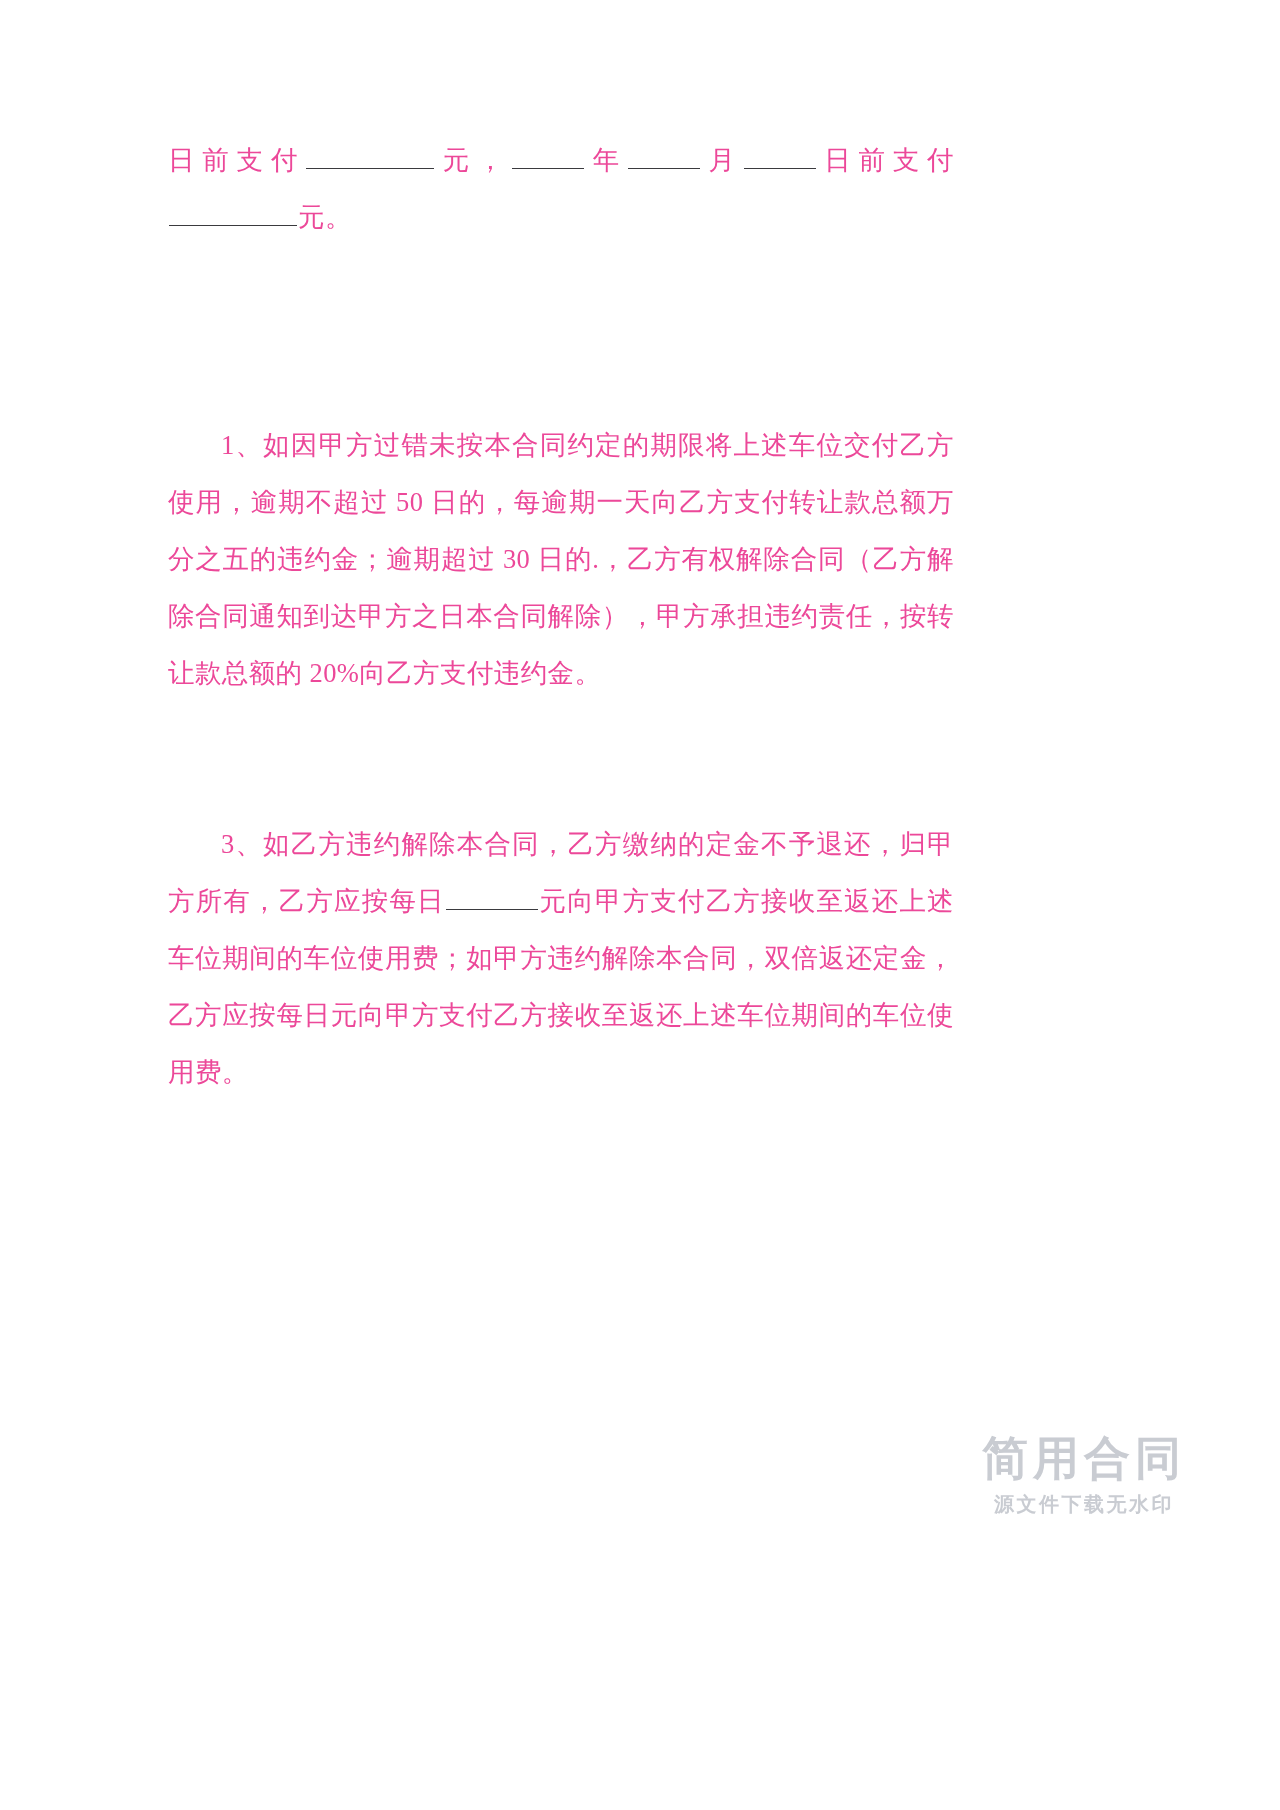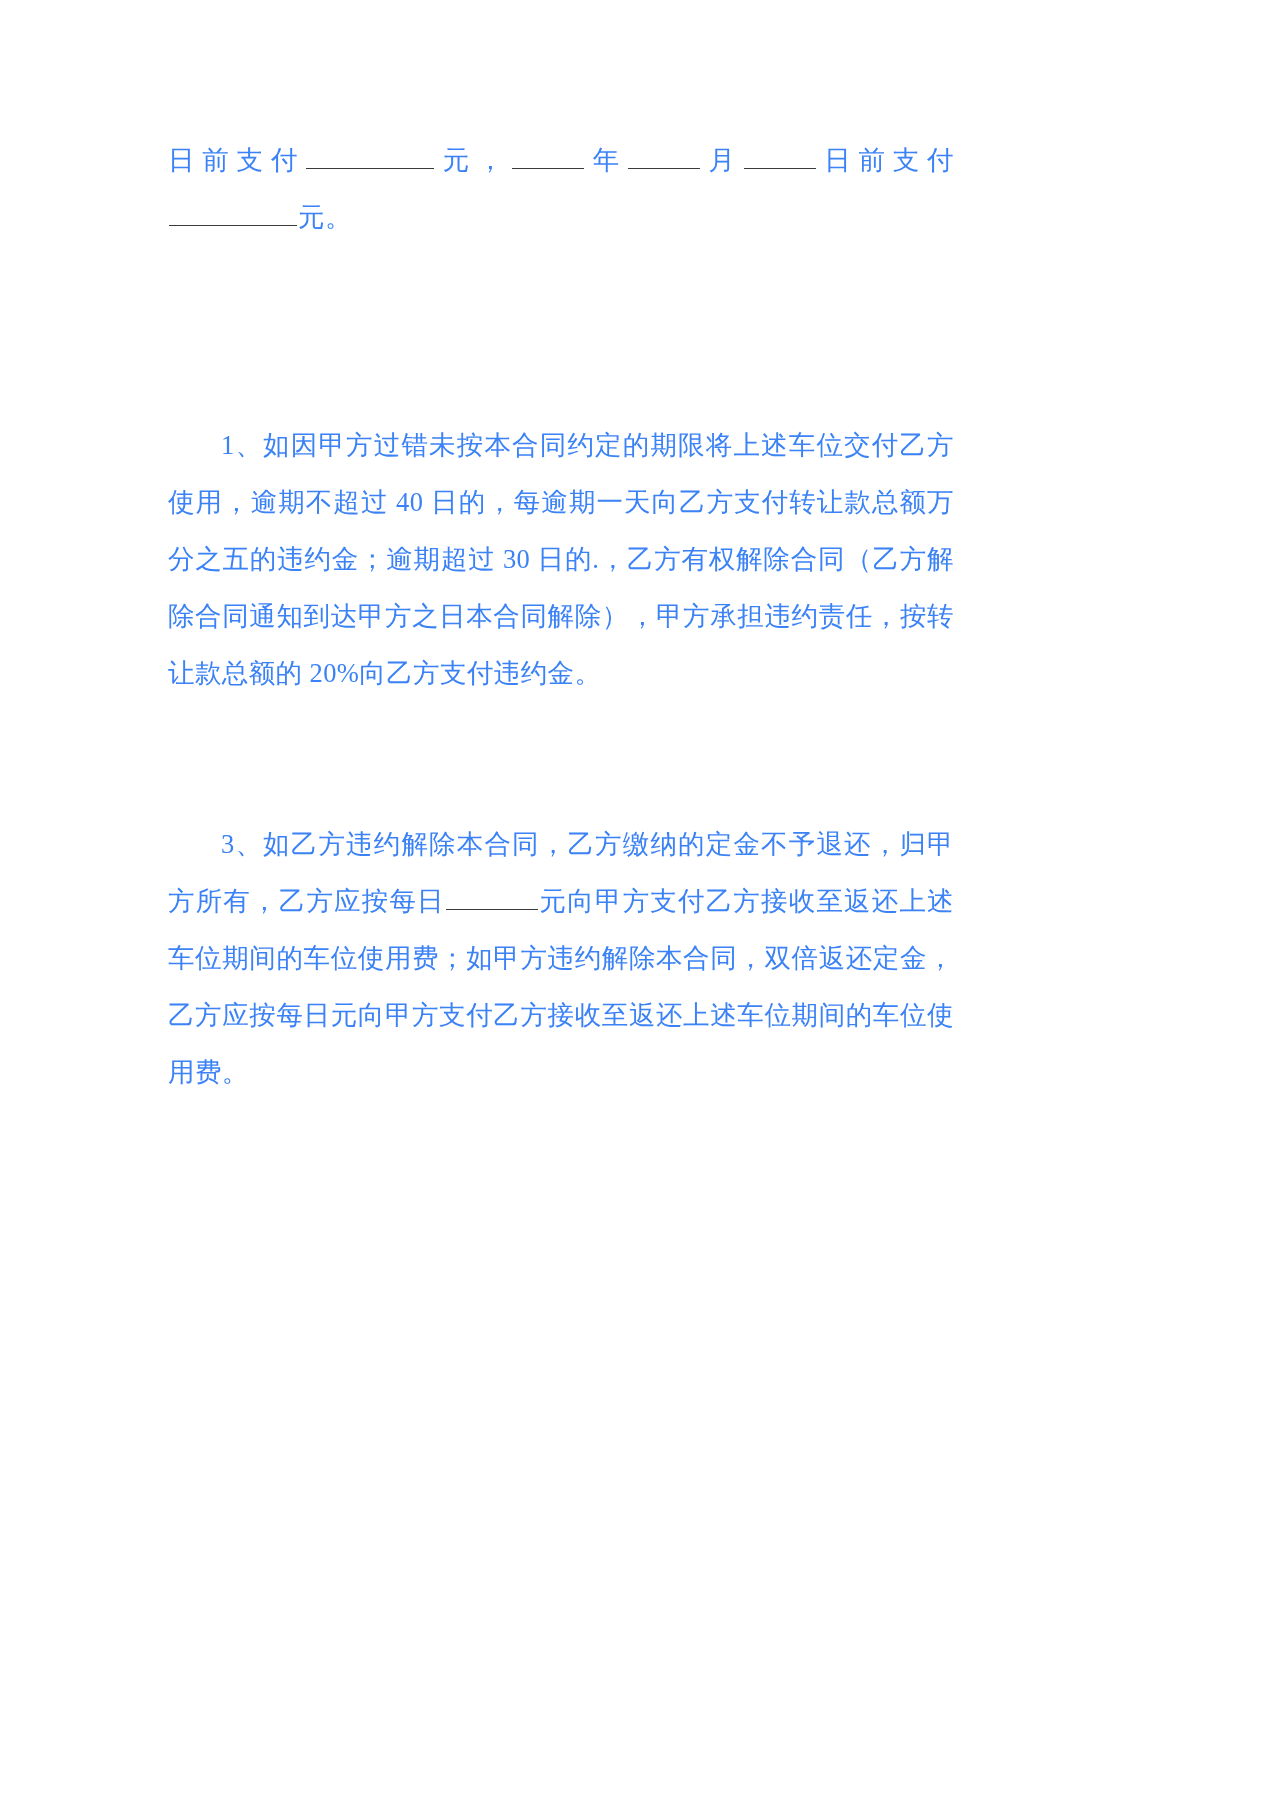--- a/index.html
+++ b/index.html
@@ -21,21 +21,21 @@
   .doc-body {
     position: absolute;
     left: 168px;
     top: 132px;
     width: 786px;
   }
   .para {
     margin: 0 0 0 0;
     font-size: 26.5px;
     line-height: 57px;
-    color: #3b82f6;
+    color: #ec4899;
     text-align: justify;
     text-justify: inter-ideograph;
     letter-spacing: 0.4px;
     font-family: "Liberation Serif", "DejaVu Serif", serif;
   }
   .para.indent {
     text-indent: 2em;
   }
   .para.cont {
     text-indent: 0;
@@ -93,25 +93,29 @@
     <p class="para cont"><span>日前支付</span><span class="blank b-xl"></span><span>元，</span><span class="blank b-md"></span><span>年</span><span class="blank b-md"></span><span>月</span><span class="blank b-md"></span><span>日前支付</span><span class="blank b-xl"></span><span>元。</span></p>
 
     <div class="spacer"></div>
 
 
     <div class="spacer"></div>
 
 
     <div class="spacer"></div>
 
-    <p class="para indent">1、如因甲方过错未按本合同约定的期限将上述车位交付乙方使用，逾期不超过 40 日的，每逾期一天向乙方支付转让款总额万分之五的违约金；逾期超过 30 日的.，乙方有权解除合同（乙方解除合同通知到达甲方之日本合同解除），甲方承担违约责任，按转让款总额的 20%向乙方支付违约金。</p>
+    <p class="para indent">1、如因甲方过错未按本合同约定的期限将上述车位交付乙方使用，逾期不超过 50 日的，每逾期一天向乙方支付转让款总额万分之五的违约金；逾期超过 30 日的.，乙方有权解除合同（乙方解除合同通知到达甲方之日本合同解除），甲方承担违约责任，按转让款总额的 20%向乙方支付违约金。</p>
 
     <div class="spacer"></div>
 
 
     <div class="spacer"></div>
 
     <p class="para indent"><span>3、如乙方违约解除本合同，乙方缴纳的定金不予退还，归甲方所有，乙方应按每日</span><span class="blank b-lg"></span><span>元向甲方支付乙方接收至返还上述车位期间的车位使用费；如甲方违约解除本合同，双倍返还定金，乙方应按每日元向甲方支付乙方接收至返还上述车位期间的车位使用费。</span></p>
 
   </div>
 
+  <div class="watermark">
+    <div class="wm-main">简用合同</div>
+    <div class="wm-sub">源文件下载无水印</div>
+  </div>
 
 </div>
 
 </body></html>

